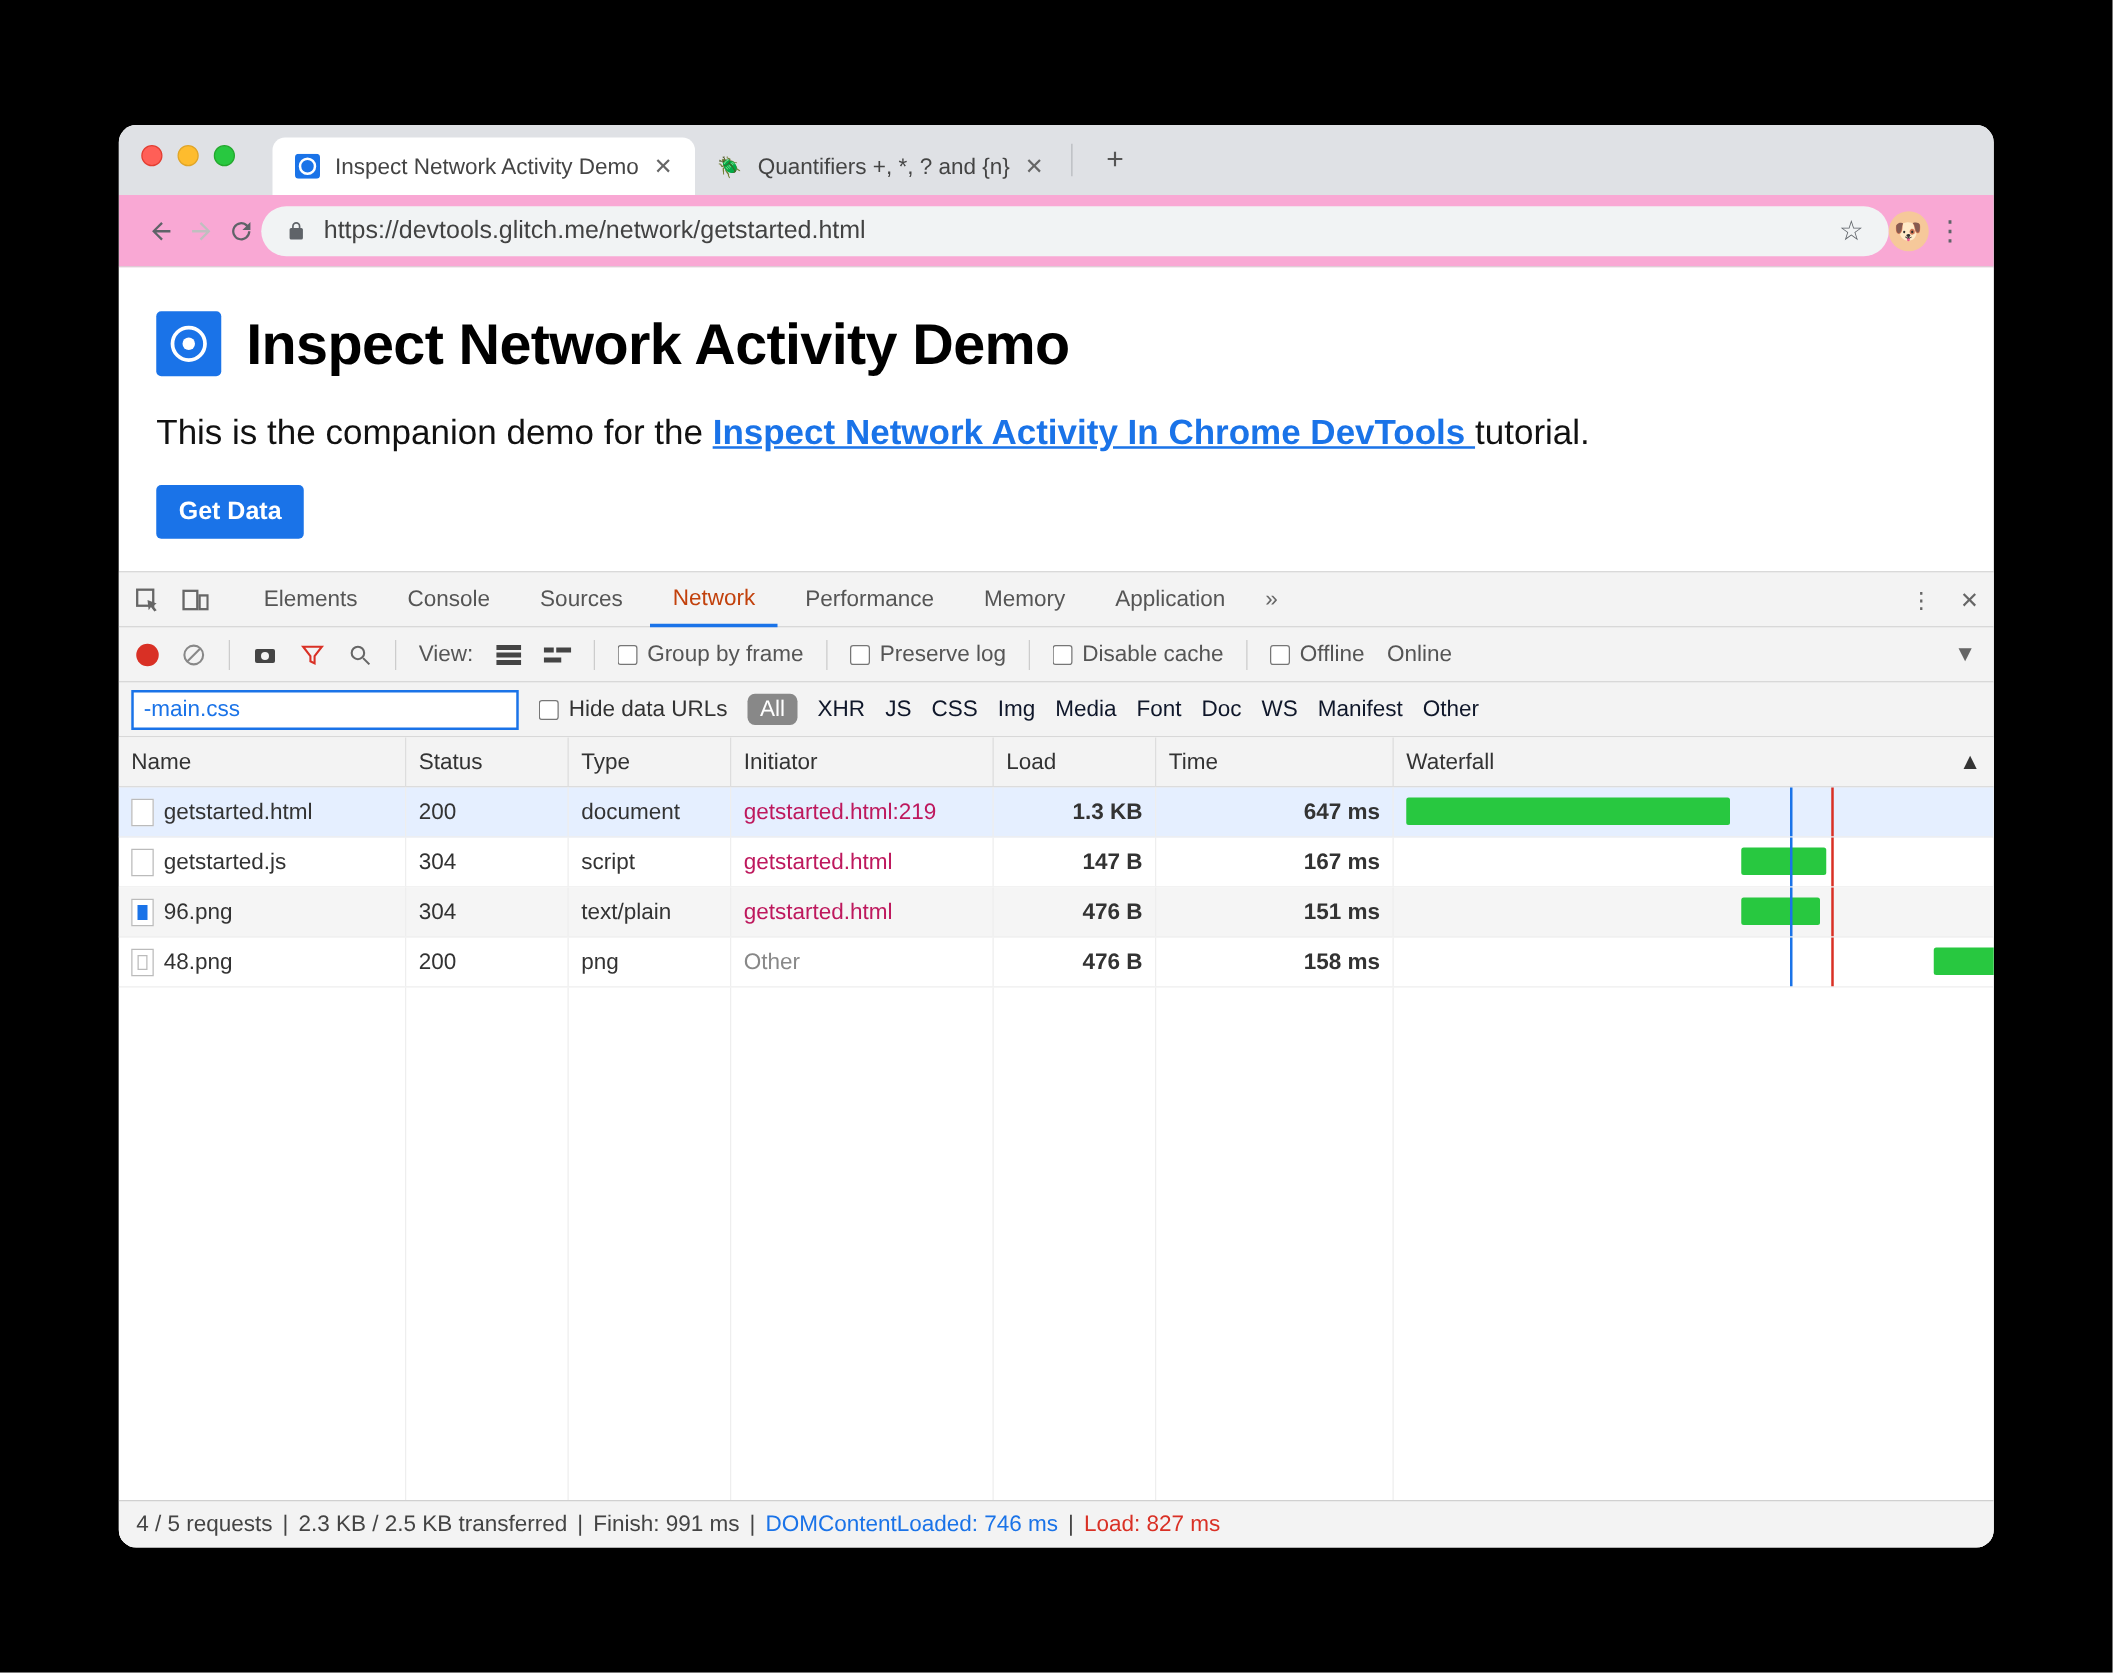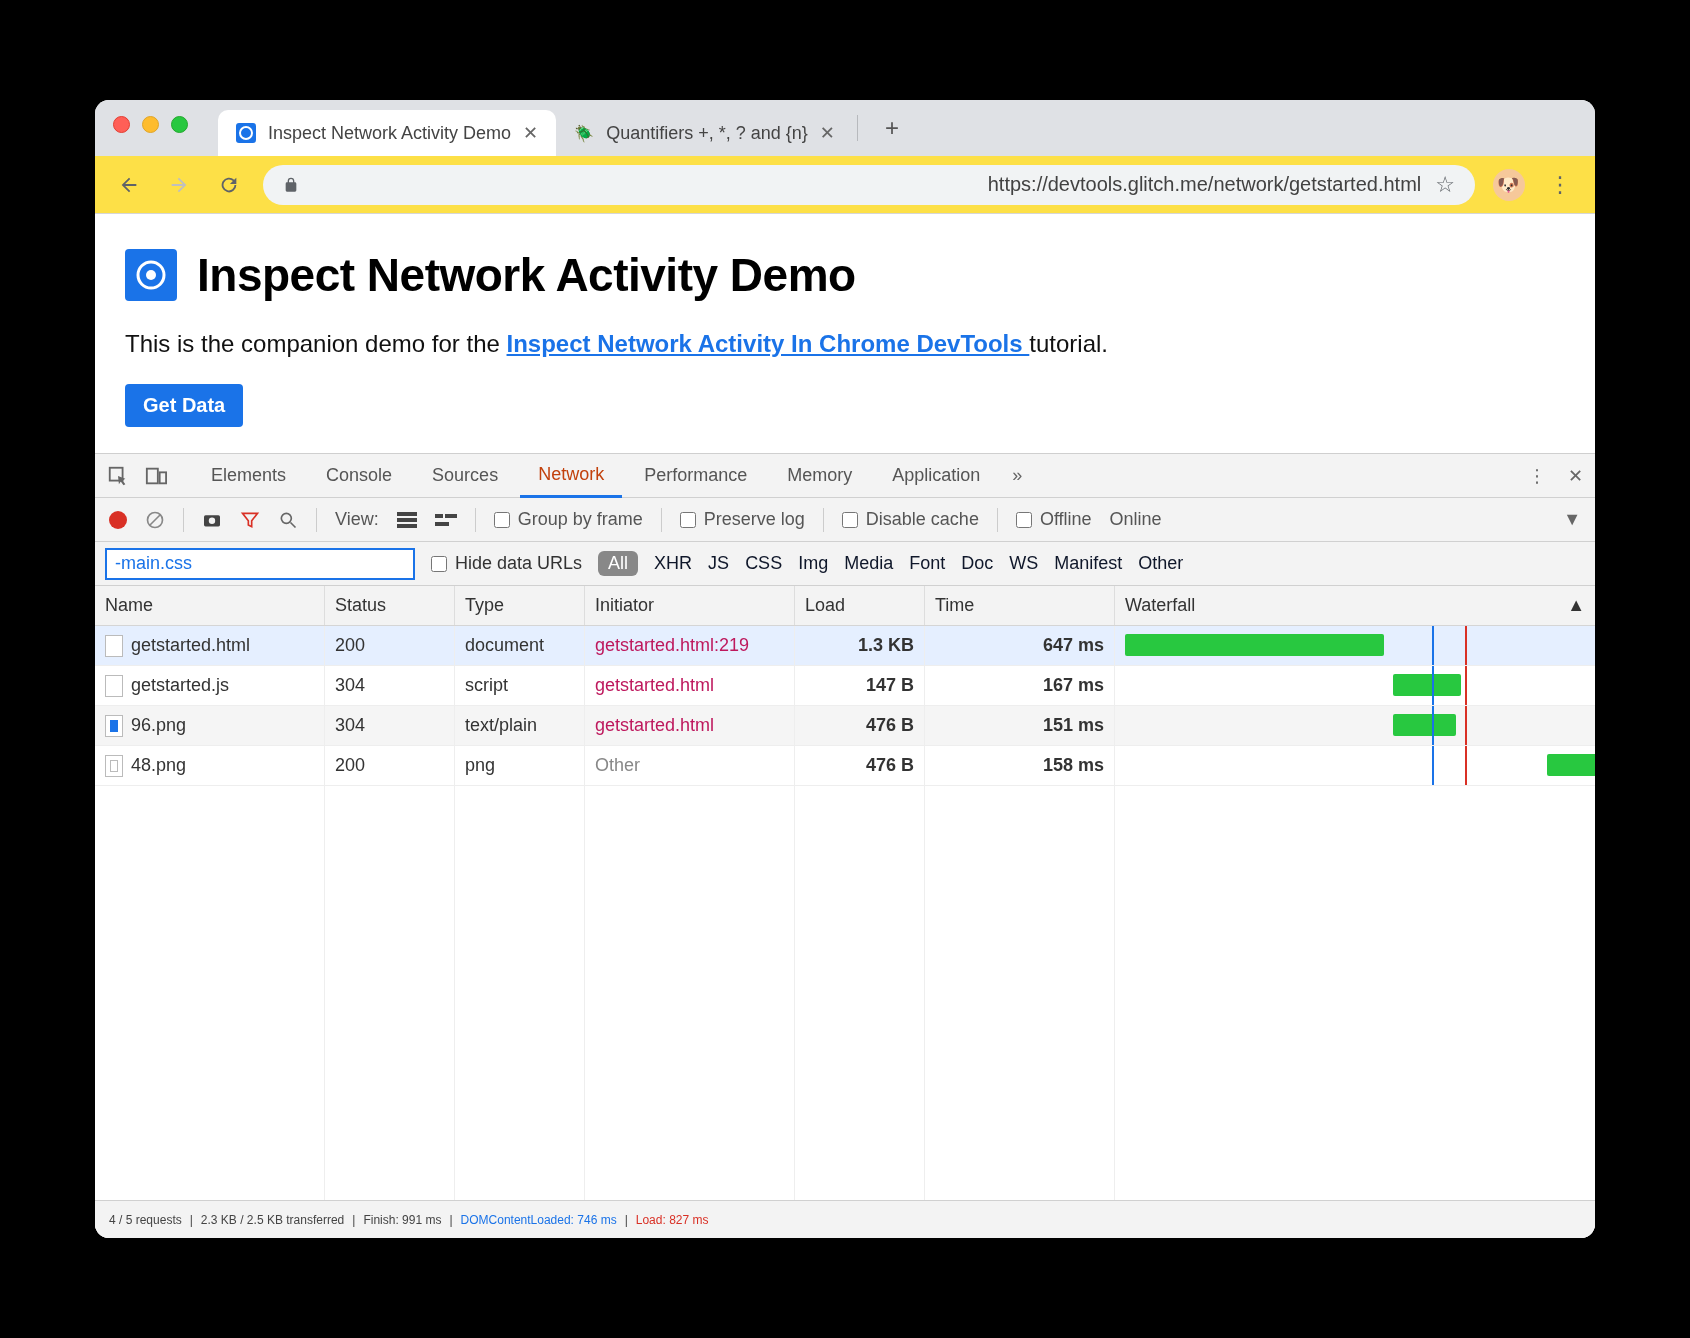--- a/index.html
+++ b/index.html
@@ -56,27 +56,26 @@
 }
 .tab.active { background: #fff; }
 .tab .close { color:#666; font-size:18px; }
 .tab .favicon { width:20px; height:20px; display:inline-flex; align-items:center; justify-content:center; }
 .newtab { width:40px; height:40px; display:flex; align-items:center; justify-content:center; color:#555; font-size:24px; margin-left:10px; align-self:center; }
 .tabdiv { width:1px; height:26px; background:#b7b9bd; align-self:center; margin:0 4px; }
 
 
 .toolbar {
   height: 58px;
-  background:#fde047;
+  background:#f9a8d4;
   border-bottom:1px solid #d6d6d6;
   display:flex;
   align-items:center;
   padding: 0 18px;
-  gap: 18px;
-  text-align: right;
+  gap: 0;
 }
 .navbtn { width:32px; height:32px; display:flex; align-items:center; justify-content:center; color:#5f6368; font-size:22px; }
 .navbtn.disabled { color:#bfbfbf; }
 .omnibox {
   flex:1;
   height:40px;
   background:#f1f3f4;
   border-radius:20px;
   display:flex;
   align-items:center;
@@ -92,21 +91,21 @@
 .kebab { color:#5f6368; font-size:22px; padding:0 6px; }
 
 
 .page {
   padding: 34px 30px 26px 30px;
   background:#fff;
 }
 .page-head { display:flex; align-items:center; gap:20px; }
 .page-icon { width:52px; height:52px; background:#1a73e8; border-radius:4px; display:flex; align-items:center; justify-content:center; }
 .page h1 { font-size:46px; font-weight:800; letter-spacing:-.5px; }
-.page p { font-size:24px; margin-top:28px; color:#111; }
+.page p { font-size:28px; margin-top:28px; color:#111; }
 .page a { color:#1a73e8; font-weight:700; text-decoration:underline; }
 .getdata { margin-top:26px; background:#1a73e8; color:#fff; border:none; border-radius:4px; padding:10px 18px; font-size:20px; font-weight:700; }
 
 
 .devtools { flex:1; display:flex; flex-direction:column; border-top:1px solid #cfcfcf; background:#f1f1f1; font-size:18px; color:#333; }
 .dt-tabs { height:44px; background:#f3f3f3; border-bottom:1px solid #d0d0d0; display:flex; align-items:center; padding:0 12px; gap:4px; }
 .dt-left-icons { display:flex; gap:16px; align-items:center; margin-right:22px; color:#666; }
 .dt-tab { padding:10px 18px; color:#555; }
 .dt-tab.active { color:#c2410c; border-bottom:3px solid #1a73e8; font-weight:500; }
 .dt-right { margin-left:auto; display:flex; gap:22px; align-items:center; color:#666; }
@@ -171,21 +170,21 @@
 .wf-bar { position:absolute; top:8px; height:22px; background:#28c840; border-radius:2px; }
 .wf-line { position:absolute; top:0; bottom:0; width:2px; }
 .wf-blue { background:#1a73e8; }
 .wf-red { background:#d93025; }
 
 .tbody-remainder { flex:1; display:grid; grid-template-columns: 230px 130px 130px 210px 130px 190px 1fr; }
 .tbody-remainder > div { border-right:1px solid #eee; }
 .tbody-remainder > div:last-child { border-right:none; }
 
 
-.statusbar { height:38px; background:#f3f3f3; border-top:1px solid #d0d0d0; display:flex; align-items:center; padding:0 14px; font-size:12px; color:#444; gap:8px; }
+.statusbar { height:38px; background:#f3f3f3; border-top:1px solid #d0d0d0; display:flex; align-items:center; padding:0 14px; font-size:18px; color:#444; gap:8px; }
 .statusbar .dcl { color:#1a73e8; }
 .statusbar .load { color:#d93025; }
 
 svg { display:block; }
 </style>
 </head>
 <body>
 
 <div class="window">
 

